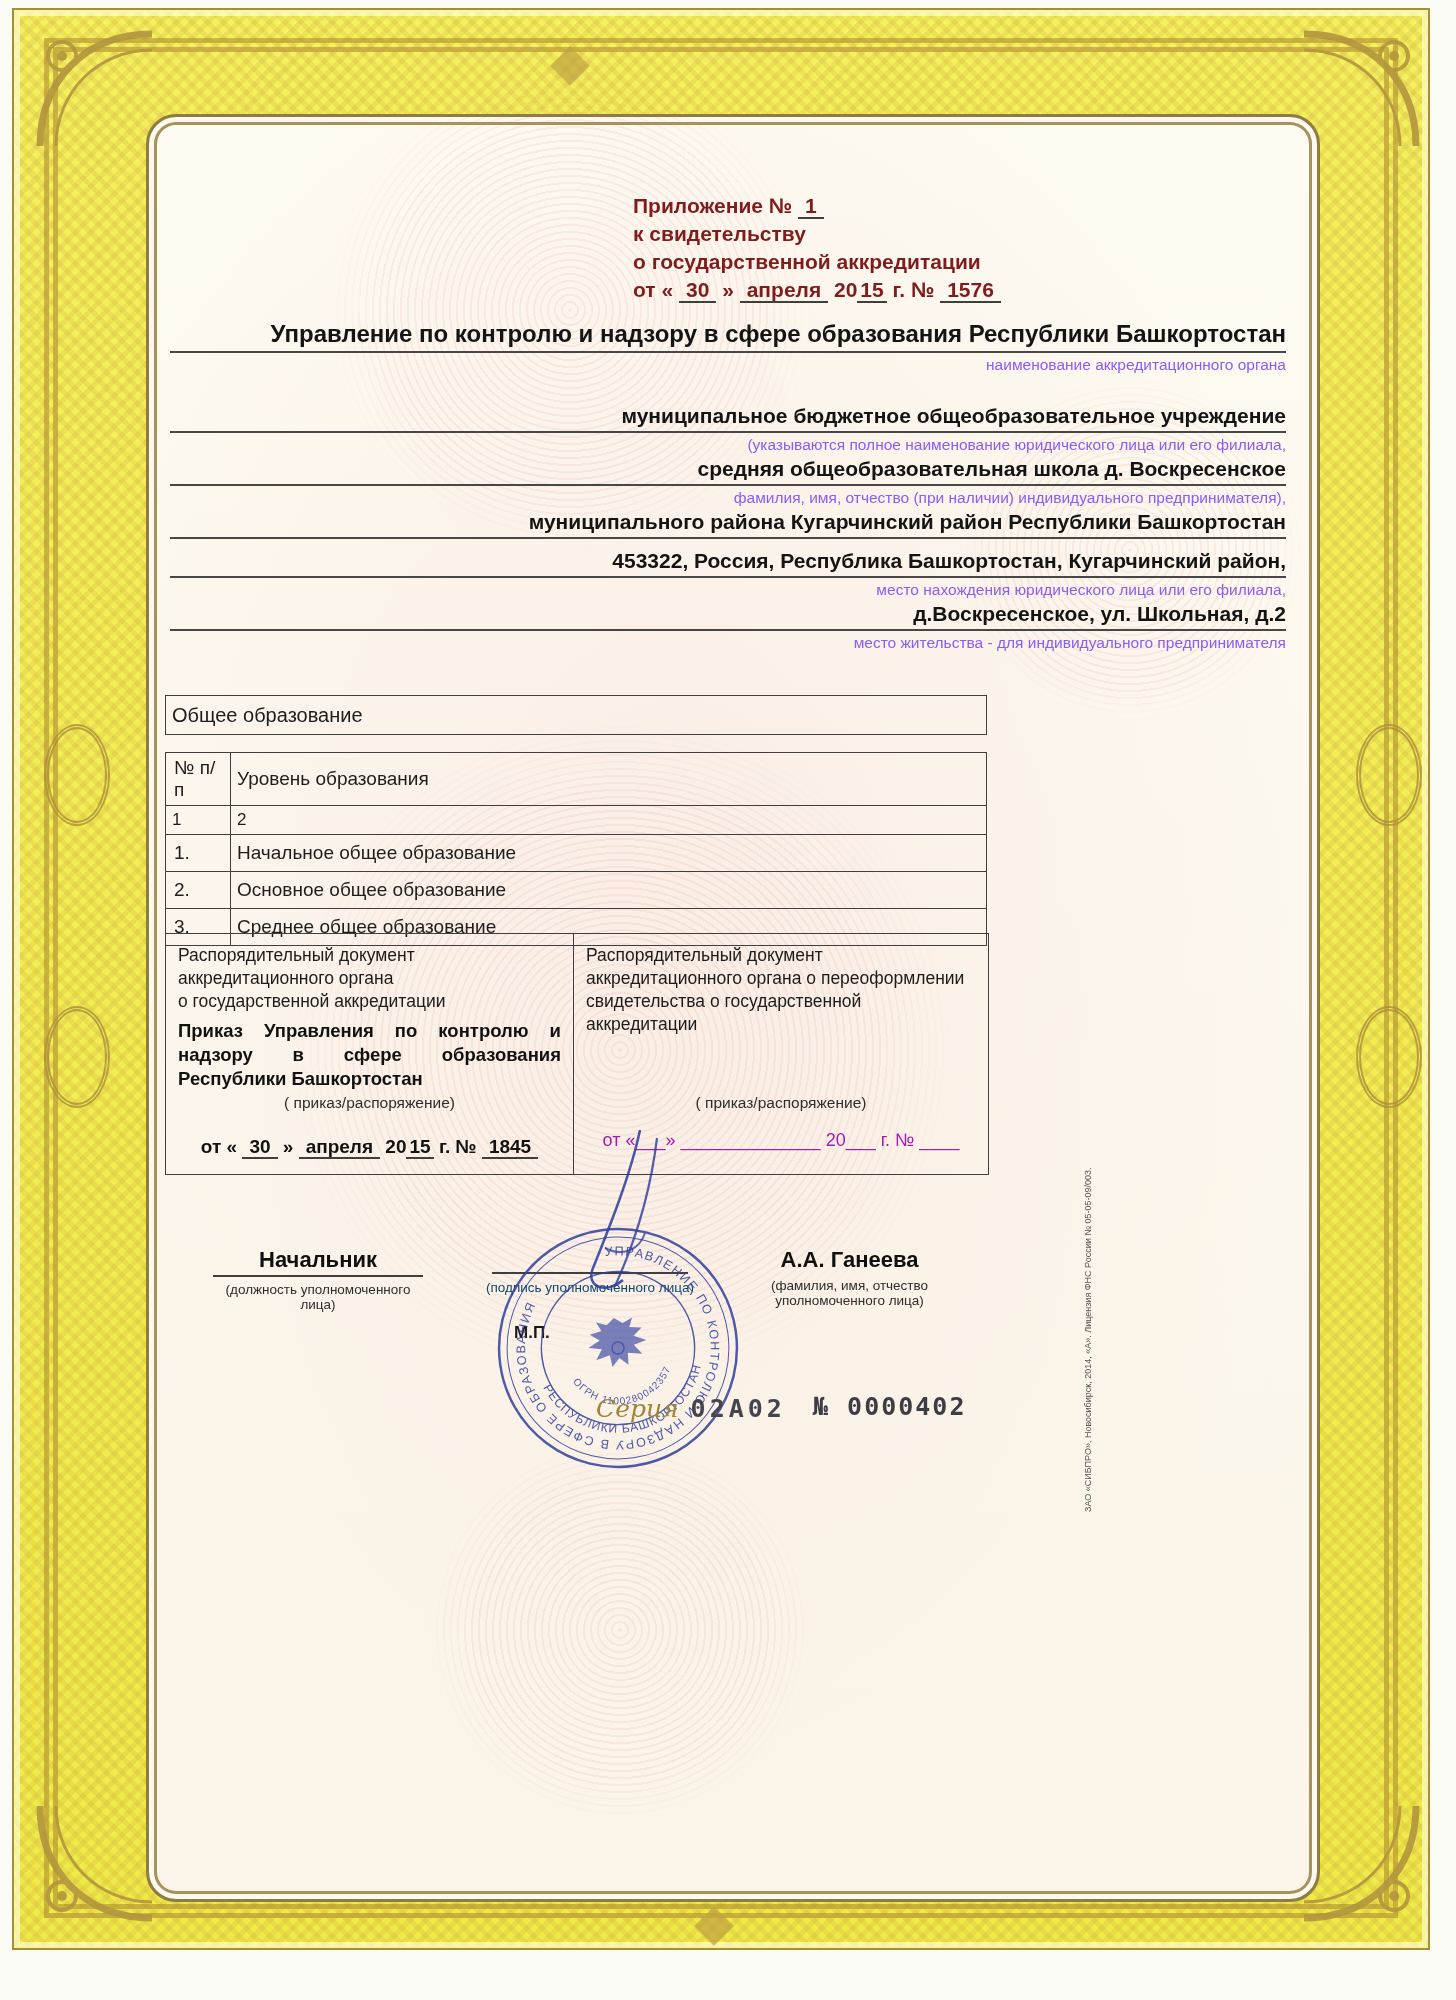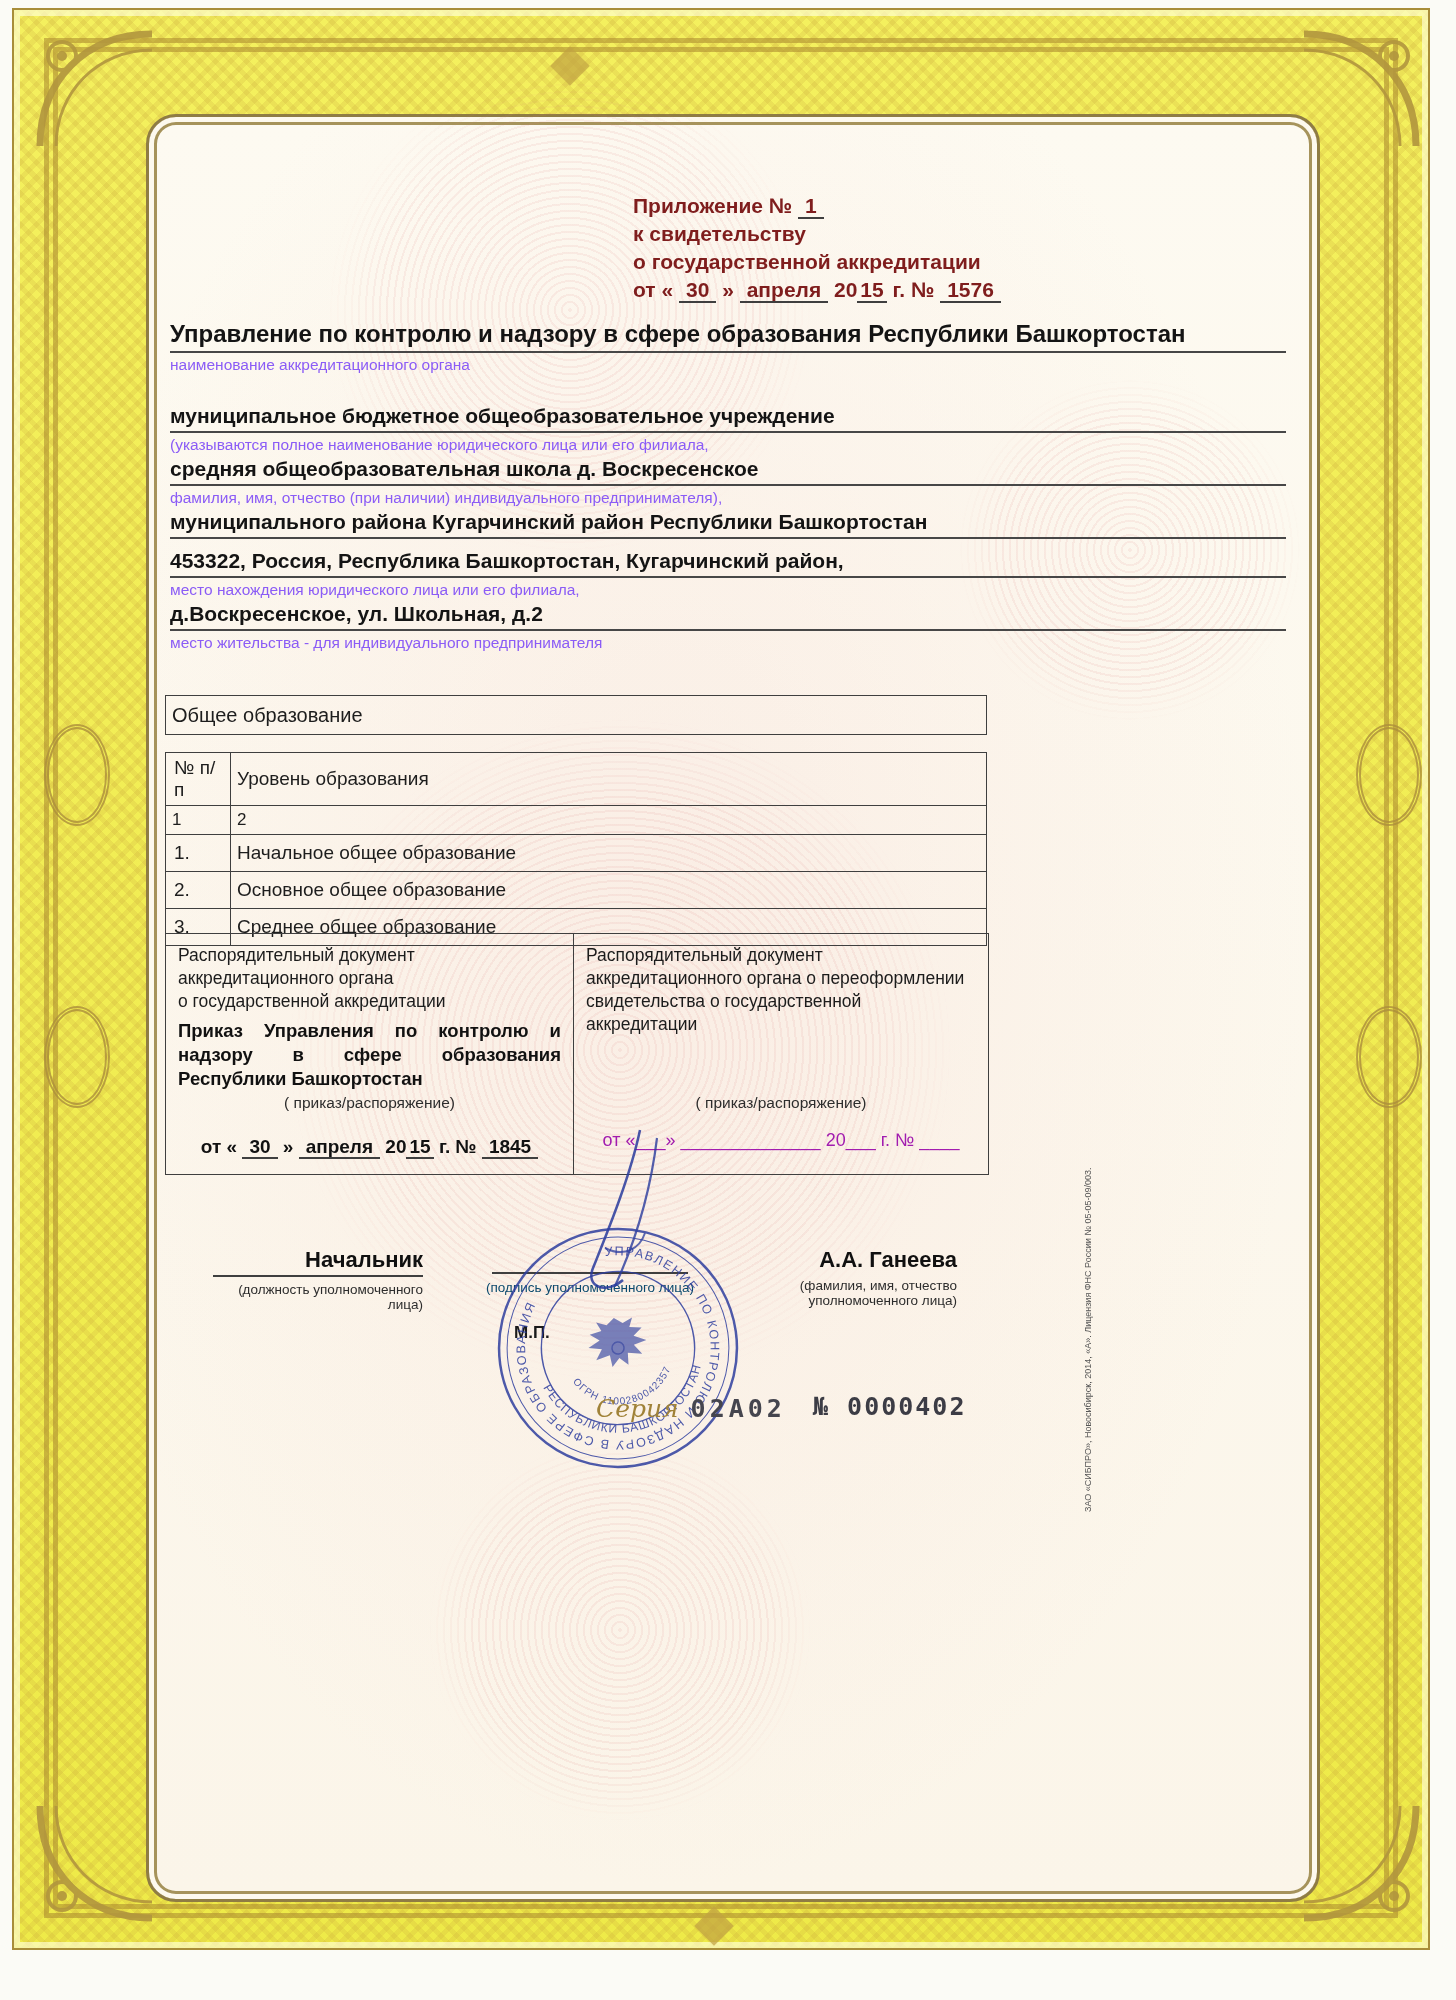--- a/index.html
+++ b/index.html
@@ -31,21 +31,21 @@
   .rosette{position:absolute;border-radius:50%;opacity:.85;
     background:repeating-radial-gradient(circle, rgba(221,130,130,.13) 0 2px, rgba(0,0,0,0) 2px 7px);
     -webkit-mask:radial-gradient(circle,#000 55%,transparent 72%);
     mask:radial-gradient(circle,#000 55%,transparent 72%);}
 
   
   .header-block{left:633px;top:192px;width:480px;font-size:21px;font-weight:600;line-height:28px;color:#7f1d1d;}
   .fill{font-weight:bold;border-bottom:2px solid #3f3f3f;padding:0 7px;}
   .fill.tight{padding:0 3px;}
 
-  .centered-col{left:170px;width:1116px;text-align:left;}
+  .centered-col{left:170px;width:1116px;text-align:right;}
   .rule{font-weight:bold;border-bottom:2px solid #474747;padding-bottom:3px;color:#141414;}
   .rule-lg{font-size:24px;}
   .rule-md{font-size:21px;}
   .caption{font-size:15.5px;color:#8b5cf6;padding-top:3px;margin-bottom:3px;}
   .pre{white-space:pre-line;}
 
   table{border-collapse:collapse;font-size:19px;color:#1d1d1d;}
   .edu-title-table{left:165px;top:695px;width:822px;}
   .edu-table{left:165px;top:752px;width:822px;}
   td{border:1.6px solid #3f3f3f;padding:4px 6px;}
@@ -57,21 +57,21 @@
   .orders-box{left:165px;top:933px;width:822px;height:240px;border:1.6px solid #3f3f3f;
     display:grid;grid-template-columns:408px 1fr;background:rgba(255,255,255,.0);}
   .order-cell{position:relative;padding:10px 12px;}
   .order-cell.first{border-right:1.6px solid #3f3f3f;}
   .order-heading{font-size:17.5px;line-height:1.32;color:#1c1c1c;}
   .order-name{font-size:18.5px;font-weight:bold;text-align:justify;margin-top:6px;line-height:1.3;color:#111;}
   .order-caption{position:absolute;bottom:62px;left:0;right:0;text-align:center;font-size:15.5px;color:#2d2d2d;}
   .order-date{position:absolute;bottom:16px;left:0;right:0;text-align:center;font-size:19px;font-weight:bold;color:#111;}
   .blank-date{position:absolute;bottom:23px;left:0;right:0;text-align:center;font-size:18px;color:#a21caf;}
 
-  .sig-block{text-align:right;}
+  .sig-block{text-align:center;}
   .sig-title{font-size:22px;font-weight:bold;color:#101010;}
   .sig-underlined{border-bottom:2px solid #3f3f3f;padding-bottom:2px;}
   .sig-caption{font-size:13.5px;margin-top:5px;color:#2d2d2d;}
   .sign-line{left:492px;top:1272px;width:196px;border-bottom:2px solid #3f3f3f;height:0;}
   .sign-caption{left:462px;top:1280px;width:256px;text-align:center;font-size:13.5px;color:#0c4a6e;}
   .seal-mark{left:514px;top:1323px;font-size:17px;font-weight:600;color:#1a1a1a;}
 
   .stamp{left:492px;top:1222px;width:252px;height:252px;opacity:.85;transform:rotate(-8deg);}
   .autograph{left:545px;top:1128px;}
 

